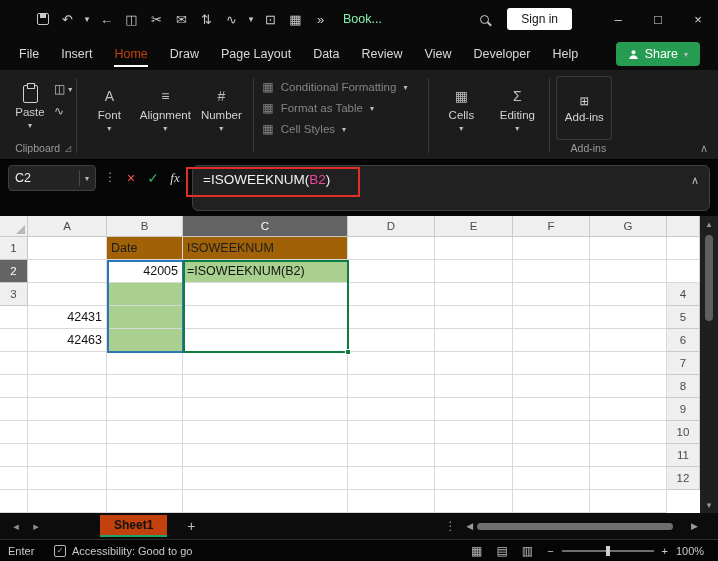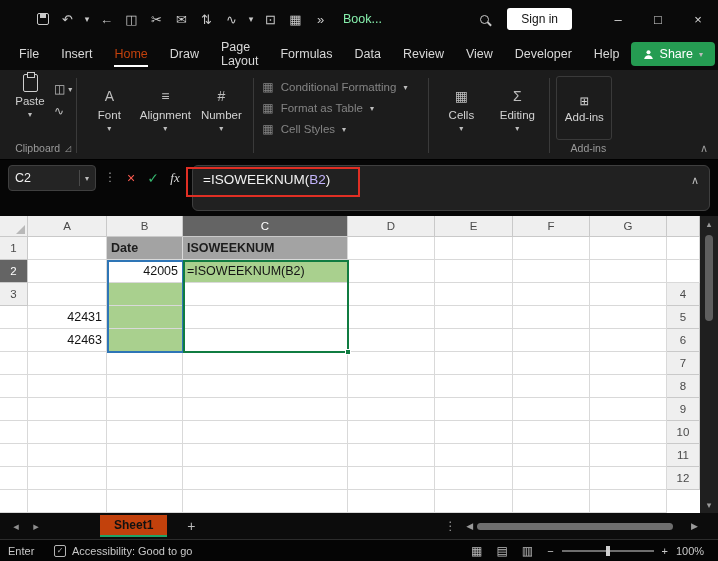--- a/index.html
+++ b/index.html
@@ -34,21 +34,21 @@
 
   
   .ribbon { height:90px; background:#1c1c1c; display:flex; align-items:stretch; padding:4px 4px 2px 6px;
     position:relative; flex:0 0 auto; border-bottom:1px solid #000; }
   .vdiv { width:1px; background:#3a3a3a; margin:4px 4px; }
   .rgroup { display:flex; flex-direction:column; }
   .rgroup-label { font-size:10.5px; color:#9a9a9a; text-align:center; margin-top:auto; padding:2px 0 3px;
     display:flex; align-items:center; justify-content:center; gap:5px;margin-left:8px; }
   .launcher { font-size:8px; color:#9a9a9a; }
   .clip-row { display:flex; flex:1; }
-  .paste-btn { width:48px; display:flex; flex-direction:column; align-items:center; justify-content:flex-start;
+  .paste-btn { width:48px; display:flex; flex-direction:column; align-items:center; justify-content:center;
     gap:3px; color:#cfcfcf; font-size:11.5px; }
   .clipboard-icon { width:15px; height:18px; border:1.5px solid #cfcfcf; border-radius:2px; position:relative; }
   .clipboard-icon:before { content:""; position:absolute; top:-3px; left:3px; width:6px; height:4px;
     border:1.5px solid #cfcfcf; background:#1c1c1c; }
   .mini-col { display:flex; flex-direction:column; justify-content:flex-start; gap:8px; padding-top:8px; color:#bdbdbd; font-size:12px; }
   .mini-ic { display:flex; align-items:center; gap:3px; }
   .chev { font-size:8px; color:#bdbdbd; }
   .rbtn { width:56px; display:flex; flex-direction:column; align-items:center; justify-content:center;
     gap:3px; color:#d2d2d2; font-size:11.5px; padding-bottom:10px; }
   .rbtn .ric { font-size:14px; color:#bdbdbd; height:18px; }
@@ -66,36 +66,36 @@
   .name-box { width:88px; height:26px; background:#242424; border:1px solid #3f3f3f; border-radius:4px;
     display:flex; align-items:center; padding:0 6px; color:#f0f0f0; font-size:12.5px; }
   .name-box .nb-div { width:1px; height:16px; background:#4a4a4a; margin-left:auto; margin-right:5px; }
   .fb-dots { color:#9a9a9a; font-size:12px; margin:5px 4px 0 8px; }
   .fb-btn { width:22px; height:26px; display:flex; align-items:center; justify-content:center; font-size:14px; }
   .fb-cancel { color:#ff5b50; }
   .fb-confirm { color:#35b56e; }
   .fb-fx { color:#d8d8d8; font-style:italic; font-size:13px; font-family:"Liberation Serif", serif; }
   .formula-box { flex:1; height:46px; background:#212121; border:1px solid #3f3f3f; border-radius:6px;
     margin-left:6px; padding:6px 10px; font-size:13.5px; color:#f2f2f2; position:relative; }
-  .ref-blue { color:#c4b5fd; }
+  .ref-blue { color:#ec4899; }
   .fb-collapse { position:absolute; right:10px; top:8px; color:#bdbdbd; font-size:11px; }
   .anno-rect { position:absolute; left:186px; top:7px; width:174px; height:30px; border:2px solid #e02f24; z-index:6; pointer-events:none; }
 
   
   .grid-wrap { position:relative; flex:1; background:#fff; overflow:hidden; }
   #grid-cells { display:grid; grid-template-columns:28px 79px 76px 165px 87px 78px 77px 77px 33px;
     grid-template-rows:21px repeat(12, 23px); width:700px; }
   .gc { border-right:1px solid #d9d9d9; border-bottom:1px solid #d9d9d9; background:#fff; font-size:12.5px;
     color:#141414; display:flex; align-items:center; padding:0 4px; overflow:hidden; white-space:nowrap; }
   .hc { background:#efefef; color:#4a4a4a; justify-content:center; font-size:11.5px; border-color:#c9c9c9; padding:0; }
   .hc.sel { background:#646464; color:#fff; }
   .corner { position:relative; }
   .tri { position:absolute; right:2px; bottom:2px; width:0; height:0;
     border-left:9px solid transparent; border-bottom:9px solid #b8b8b8; }
-  .orange { background:#a3a3a3; font-weight:bold; color:#1d1d1d; }
+  .orange { background:#a16207; font-weight:normal; color:#1d1d1d; }
   .green { background:#A9D08E; }
   .num { justify-content:flex-end;text-align:center; }
   .sel-range-b { position:absolute; left:107px; top:44px; width:77px; height:93px; border:2px solid #2E75B6; pointer-events:none; }
   .sel-range-c { position:absolute; left:183px; top:44px; width:166px; height:93px; border:2px solid #107C41; pointer-events:none; }
   .fill-handle { position:absolute; right:-4px; bottom:-4px; width:6px; height:6px; background:#107C41; border:1px solid #fff; }
   .vscroll { position:absolute; right:0; top:0; bottom:0; width:18px; background:#1f1f1f; display:flex;
     flex-direction:column; align-items:center; color:#9a9a9a; font-size:9px; padding:3px 0; }
   .vthumb { width:8px; height:86px; background:#5f5f5f; border-radius:4px; margin-top:6px; }
   .vs-spacer { flex:1; }
 
@@ -157,21 +157,20 @@
     <span class="win-ctl">□</span>
     <span class="win-ctl">×</span>
   </div>
 
   <div class="menubar">
     <span class="tab">File</span>
     <span class="tab">Insert</span>
     <span class="tab active">Home</span>
     <span class="tab">Draw</span>
     <span class="tab">Page Layout</span>
-    <span class="tab">Formulas</span>
     <span class="tab">Data</span>
     <span class="tab">Review</span>
     <span class="tab">View</span>
     <span class="tab">Developer</span>
     <span class="tab">Help</span>
     <button class="share-btn">
       <svg width="11" height="11" viewBox="0 0 12 12">
           <circle cx="6" cy="3.6" r="2.2" fill="#fff"></circle>
           <path d="M1.2 11c.6-2.8 2.5-4.2 4.8-4.2s4.2 1.4 4.8 4.2z" fill="#fff"></path>
         </svg>

